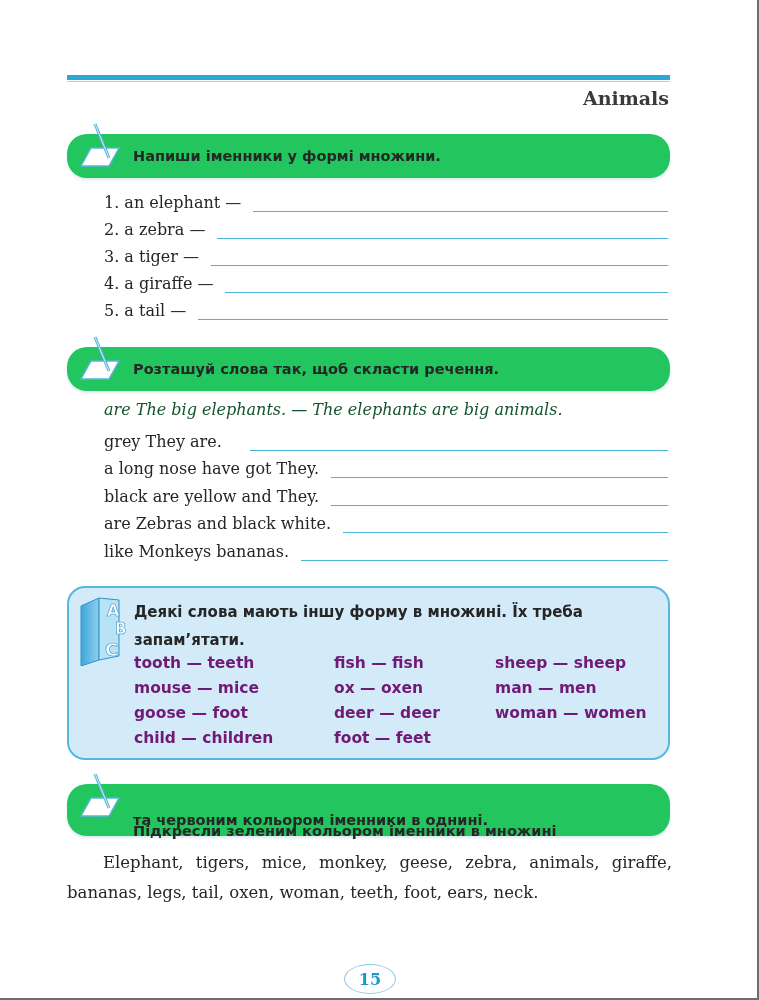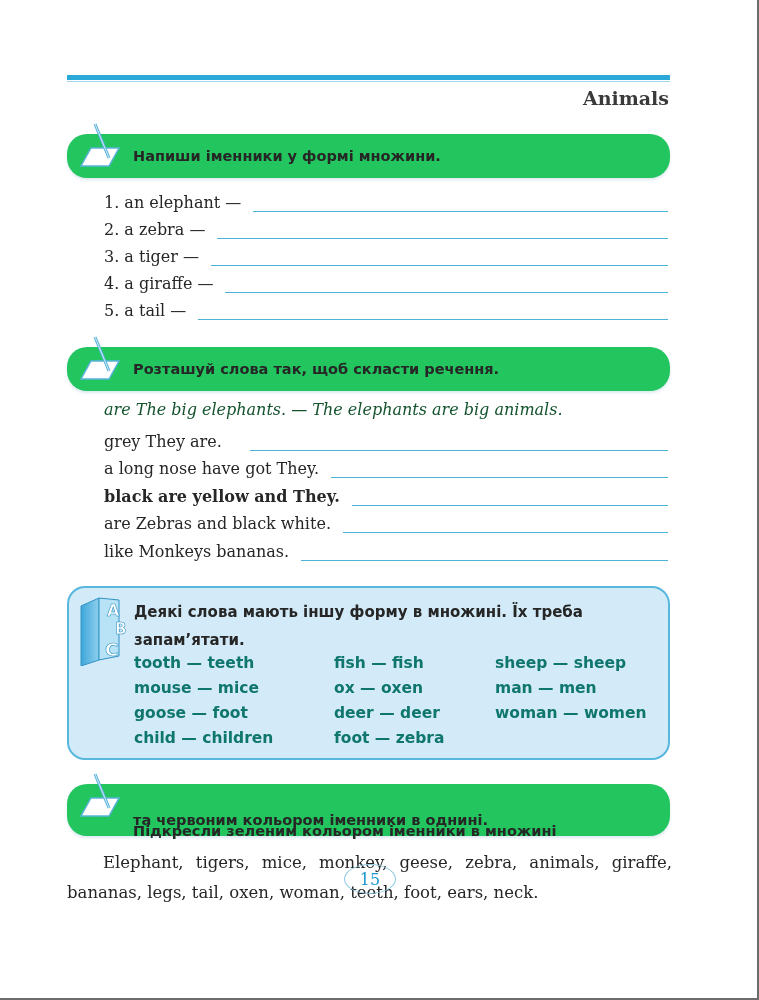--- a/index.html
+++ b/index.html
@@ -30,32 +30,32 @@
       font-family: "DejaVu Serif", "Liberation Serif", serif; font-size: 16px; color: #262626;
     }
     .ex-line .label { white-space: pre; }
     .ex-line .blank { flex: 1; border-bottom: 1.5px solid #4cb2d6; margin-left: 12px; height: 18px; }
     .example { position: absolute; left: 104px; top: 400px; font-family: "DejaVu Serif", serif; font-style: italic; font-size: 16px; color: #14532d; }
     .rule-box {
       position: absolute; left: 67px; top: 586px; width: 599px; height: 170px;
       background: #d3ebf8; border: 2px solid #57b7dd; border-radius: 18px;
     }
     .rule-title { position: absolute; left: 65px; top: 10px; width: 520px; font-family: "DejaVu Sans", sans-serif; font-weight: bold; font-size: 15px; line-height: 28px; color: #262626; }
-    .pairs { position: absolute; left: 65px; top: 63px; display: grid; grid-template-columns: 200px 161px 180px; row-gap: 0; font-family: "DejaVu Sans", sans-serif; font-weight: bold; font-size: 15.5px; color: #0f766e; line-height: 25px; }
+    .pairs { position: absolute; left: 65px; top: 63px; display: grid; grid-template-columns: 200px 161px 180px; row-gap: 0; font-family: "DejaVu Sans", sans-serif; font-weight: bold; font-size: 15.5px; color: #701a75; line-height: 25px; }
     .abc { position: absolute; left: 8px; top: 6px; width: 55px; height: 72px; }
     .para {
       position: absolute; left: 67px; top: 848px; width: 605px;
       font-family: "DejaVu Serif", serif; font-size: 16.5px; color: #262626; line-height: 30px;
       text-indent: 36px; text-align: justify; text-align-last: left;
     }
     .page-num {
-      position: absolute; left: 344px; top: 864px; width: 50px; height: 28px;
+      position: absolute; left: 344px; top: 964px; width: 50px; height: 28px;
       border: 1.5px solid #8cc9e2; border-radius: 50%;
       display: flex; align-items: center; justify-content: center;
-      font-family: "DejaVu Serif", serif; font-weight: normal; font-size: 16px; color: #1c98cf;
+      font-family: "DejaVu Serif", serif; font-weight: bold; font-size: 16px; color: #1c98cf;
     }
   </style>
 </head>
 <body>
 
 <div class="page">
 
   <div class="top-rule"></div>
   <div class="section-title">Animals</div>
 
@@ -101,21 +101,21 @@
   <div class="example">are The big elephants. — The elephants are big animals.</div>
 
   <div class="ex-line" style="top:427px;gap:16px;">
     <span class="label">grey They are.</span>
     <span class="blank"></span>
   </div>
   <div class="ex-line" style="top:454px;">
     <span class="label">a long nose have got They.</span>
     <span class="blank"></span>
   </div>
-  <div class="ex-line" style="top:482px;font-weight:bold;">
+  <div class="ex-line" style="top:482px;">
     <span class="label">black are yellow and They.</span>
     <span class="blank"></span>
   </div>
   <div class="ex-line" style="top:509px;">
     <span class="label">are Zebras and black white.</span>
     <span class="blank"></span>
   </div>
   <div class="ex-line" style="top:537px;">
     <span class="label">like Monkeys bananas.</span>
     <span class="blank"></span>
@@ -140,21 +140,21 @@
       <span>tooth — teeth</span>
       <span>fish — fish</span>
       <span>sheep — sheep</span>
       <span>mouse — mice</span>
       <span>ox — oxen</span>
       <span>man — men</span>
       <span>goose — foot</span>
       <span>deer — deer</span>
       <span>woman — women</span>
       <span>child — children</span>
-      <span>foot — zebra</span>
+      <span>foot — feet</span>
       <span></span>
     </div>
   </div>
 
   <div class="task-banner" style="top:784px;height:52px;">
     <svg class="pencil" viewBox="0 0 50 48">
       <path d="M6 44 L16 26 L44 26 L34 44 Z" fill="#ffffff" stroke="#5ab4da" stroke-width="1.5"></path>
       <line x1="20" y1="2" x2="34" y2="36" stroke="#5ab4da" stroke-width="3"></line>
       <line x1="20" y1="2" x2="34" y2="36" stroke="#cfeaf6" stroke-width="1"></line>
     </svg>

